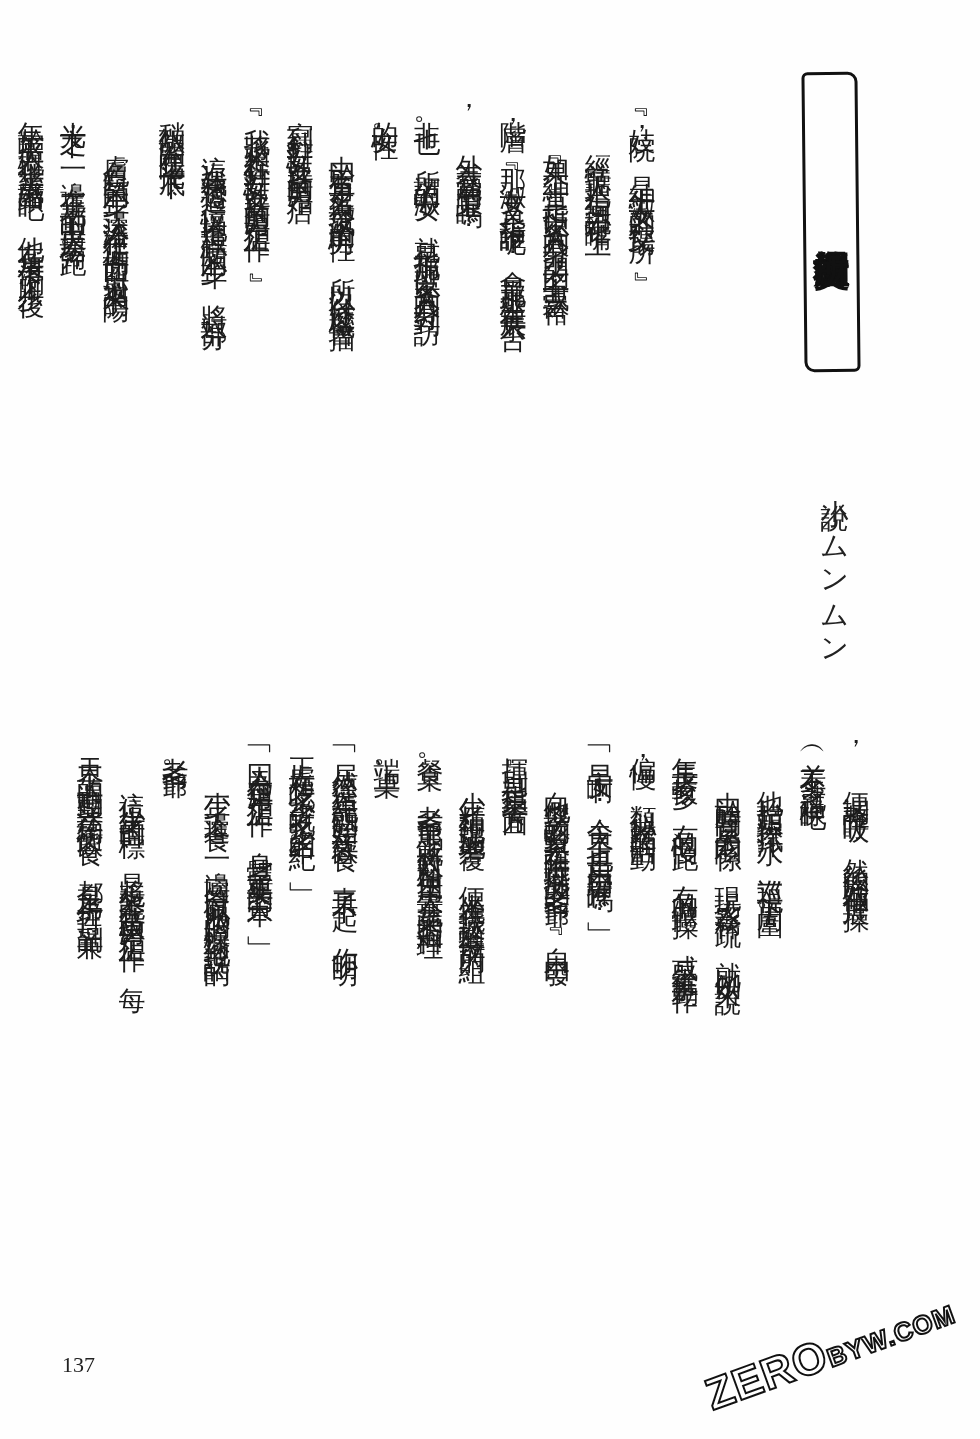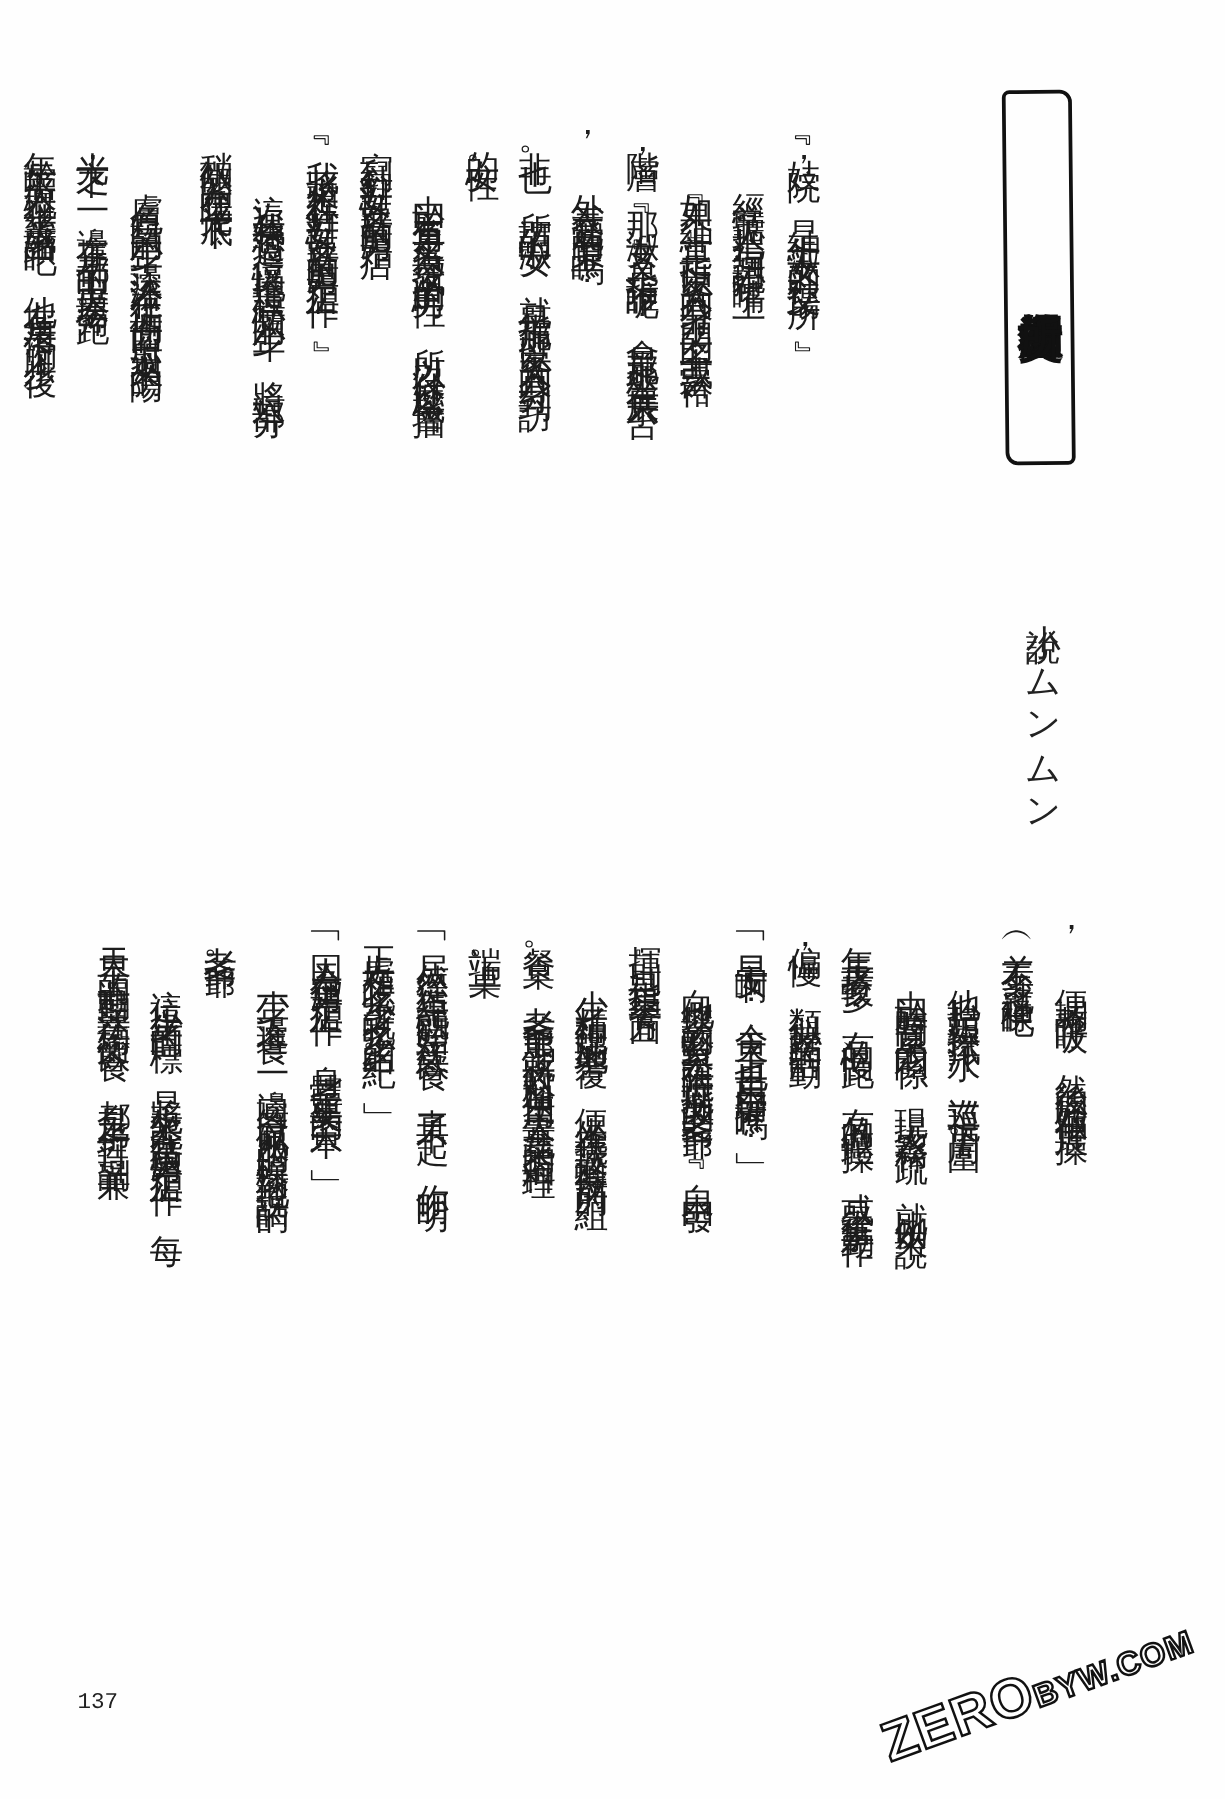--- a/index.html
+++ b/index.html
@@ -68,22 +68,22 @@
       letter-spacing: 6.8px;
       color: #1c1c1c;
       white-space: nowrap;
     }
     .top { top: 100px; }
     .bottom { top: 736px; }
     .page-number {
       position: absolute;
       left: 62px;
       top: 1352px;
-      font-family: Liberation Mono, monospace;
-      font-size: 18px;
+      font-family: Liberation Serif, serif;
+      font-size: 22px;
       color: #222;
     }
     .watermark {
       position: absolute;
       left: 716px;
       top: 1370px;
       transform: rotate(-20deg);
       transform-origin: left bottom;
       font-family: "Liberation Sans", sans-serif;
       font-weight: bold;

